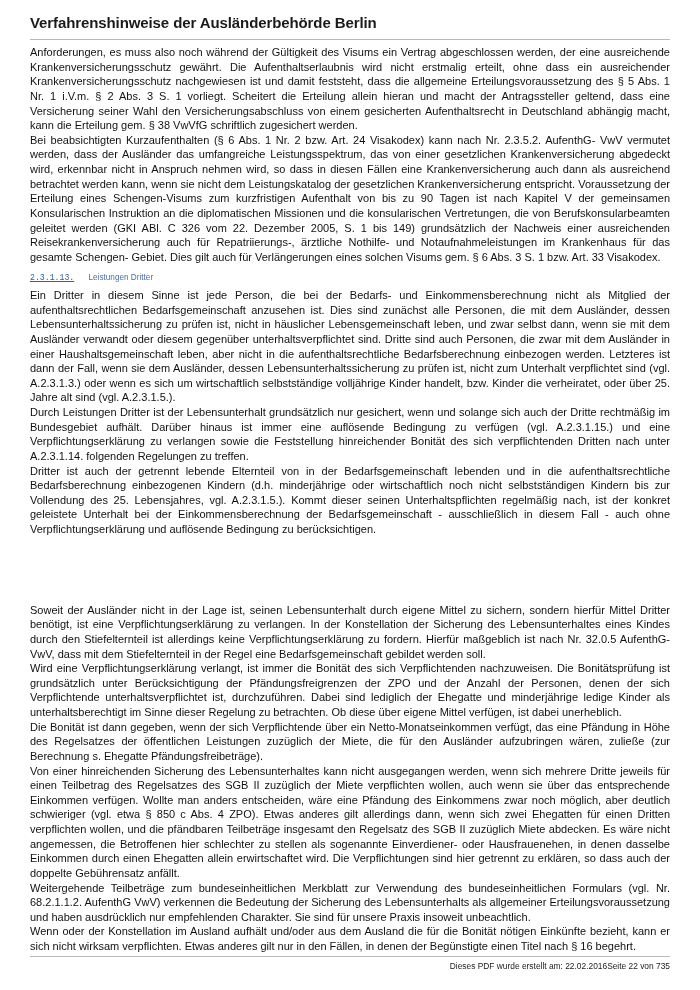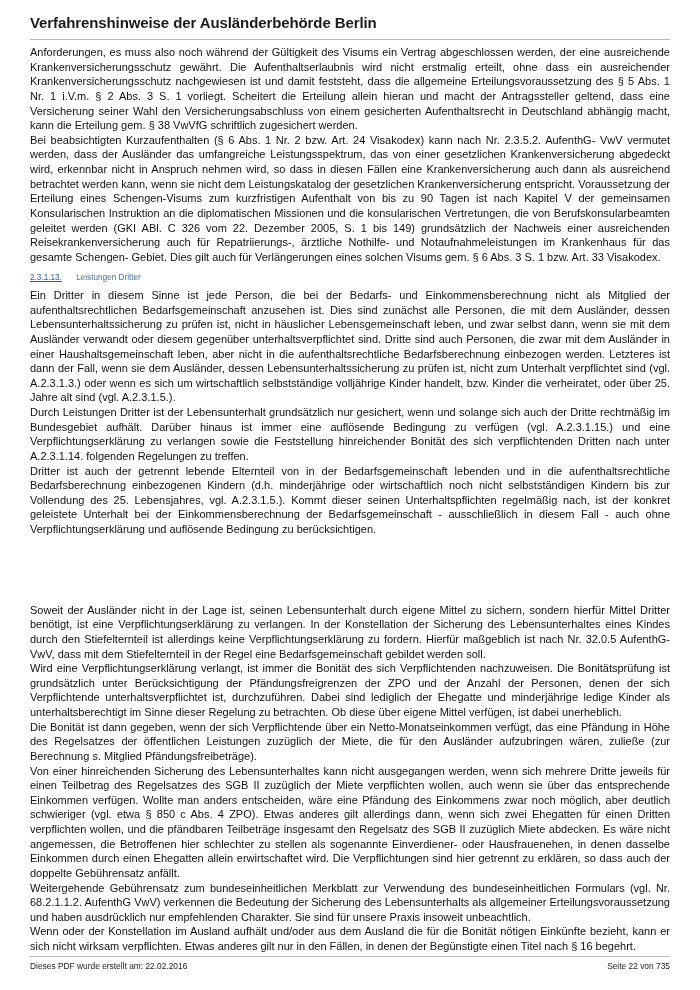--- a/index.html
+++ b/index.html
@@ -48,20 +48,21 @@
   b { font-weight: normal; }
   .section-head {
     font-size: 8.2px;
     margin: 9px 0 4px 0;
     line-height: 1.3;
   }
   .section-num {
     color: #2b5faa;
     text-decoration: underline;
     font-weight: normal;
+    font-family: Liberation Mono, monospace;
   }
   .section-label {
     color: #4b6fa8;
     padding-left: 12px;
   }
   .spacer-block {
     height: 66px;
   }
   .footer {
     position: absolute;
@@ -70,21 +71,21 @@
     bottom: 14px;
     height: 20px;
   }
   .footer-rule {
     border: none;
     border-top: 1px solid #b9b9b9;
     margin: 0 0 4px 0;
   }
   .footer-row {
     display: flex;
-    justify-content: space-between;
+    justify-content: flex-end;
     font-size: 8.4px;
     color: #222222;
   }
 </style>
 </head>
 <body>
 
 <div class="page">
 
   <h1 class="doc-title">Verfahrenshinweise der Ausländerbehörde Berlin</h1>
@@ -105,25 +106,25 @@
 
   <p class="body"><span>Dritter ist auch der </span><b>getrennt lebende Elternteil</b><span> von in der Bedarfsgemeinschaft lebenden und in die aufenthaltsrechtliche Bedarfsberechnung einbezogenen Kindern (d.h. minderjährige oder wirtschaftlich noch nicht selbstständigen Kindern bis zur Vollendung des 25. Lebensjahres, vgl. A.2.3.1.5.). Kommt dieser seinen Unterhaltspflichten regelmäßig nach, ist der konkret geleistete Unterhalt bei der Einkommensberechnung der Bedarfsgemeinschaft - ausschließlich in diesem Fall - auch ohne Verpflichtungserklärung und auflösende Bedingung zu berücksichtigen.</span></p>
 
   <div class="spacer-block"></div>
 
 
   <p class="body"><span>Soweit der Ausländer nicht in der Lage ist, seinen Lebensunterhalt durch eigene Mittel zu sichern, sondern hierfür </span><b>Mittel Dritter</b><span> benötigt, ist eine Verpflichtungserklärung zu verlangen. In der Konstellation der Sicherung des Lebensunterhaltes eines Kindes durch den </span><b>Stiefelternteil</b><span> ist allerdings keine Verpflichtungserklärung zu fordern. Hierfür maßgeblich ist nach Nr. 32.0.5 AufenthG-VwV, dass mit dem Stiefelternteil in der Regel eine Bedarfsgemeinschaft gebildet werden soll.</span></p>
 
   <p class="body"><span>Wird eine Verpflichtungserklärung verlangt, ist immer die Bonität des sich Verpflichtenden nachzuweisen. Die </span><b>Bonitätsprüfung</b><span> ist grundsätzlich unter Berücksichtigung der Pfändungsfreigrenzen der ZPO und der Anzahl der Personen, denen der sich Verpflichtende unterhaltsverpflichtet ist, durchzuführen. Dabei sind lediglich der Ehegatte und minderjährige ledige Kinder als unterhaltsberechtigt im Sinne dieser Regelung zu betrachten. Ob diese über eigene Mittel verfügen, ist dabei unerheblich.</span></p>
 
-  <p class="body"><span>Die Bonität ist dann gegeben, wenn der sich Verpflichtende über ein Netto-Monatseinkommen verfügt, das eine Pfändung in Höhe des Regelsatzes der öffentlichen Leistungen zuzüglich der Miete, die für den Ausländer aufzubringen wären, zuließe (zur Berechnung s. </span><b>Mitglied Pfändungsfreibeträge</b><span>).</span></p>
+  <p class="body"><span>Die Bonität ist dann gegeben, wenn der sich Verpflichtende über ein Netto-Monatseinkommen verfügt, das eine Pfändung in Höhe des Regelsatzes der öffentlichen Leistungen zuzüglich der Miete, die für den Ausländer aufzubringen wären, zuließe (zur Berechnung s. </span><b>Ehegatte Pfändungsfreibeträge</b><span>).</span></p>
 
   <p class="body"><span>Von einer hinreichenden Sicherung des Lebensunterhaltes kann nicht ausgegangen werden, wenn sich </span><b>mehrere Dritte jeweils für einen Teilbetrag</b><span> des Regelsatzes des SGB II zuzüglich der Miete verpflichten wollen, auch wenn sie über das entsprechende Einkommen verfügen. Wollte man anders entscheiden, wäre eine Pfändung des Einkommens zwar noch möglich, aber deutlich schwieriger (vgl. etwa § 850 c Abs. 4 ZPO). Etwas anderes gilt allerdings dann, wenn sich zwei Ehegatten für einen Dritten verpflichten wollen, und die pfändbaren Teilbeträge insgesamt den Regelsatz des SGB II zuzüglich Miete abdecken. Es wäre nicht angemessen, die Betroffenen hier schlechter zu stellen als sogenannte Einverdiener- oder Hausfrauenehen, in denen dasselbe Einkommen durch einen Ehegatten allein erwirtschaftet wird. Die Verpflichtungen sind hier getrennt zu erklären, so dass auch der doppelte Gebührensatz anfällt.</span></p>
 
-  <p class="body"><span>Weitergehende Gebührensatz zum </span><b>bundeseinheitlichen Merkblatt</b><span> zur Verwendung des bundeseinheitlichen Formulars (vgl. Nr. 68.2.1.1.2. AufenthG VwV) verkennen die Bedeutung der Sicherung des Lebensunterhalts als allgemeiner Erteilungsvoraussetzung und haben ausdrücklich nur empfehlenden Charakter. Sie sind für unsere Praxis insoweit unbeachtlich.</span></p>
+  <p class="body"><span>Weitergehende Teilbeträge zum </span><b>bundeseinheitlichen Merkblatt</b><span> zur Verwendung des bundeseinheitlichen Formulars (vgl. Nr. 68.2.1.1.2. AufenthG VwV) verkennen die Bedeutung der Sicherung des Lebensunterhalts als allgemeiner Erteilungsvoraussetzung und haben ausdrücklich nur empfehlenden Charakter. Sie sind für unsere Praxis insoweit unbeachtlich.</span></p>
 
   <p class="body"><span>Wenn oder der </span><b>Konstellation im Ausland</b><span> aufhält und/oder aus dem Ausland die für die Bonität nötigen Einkünfte bezieht, kann er sich nicht wirksam verpflichten. Etwas anderes gilt nur in den Fällen, in denen der Begünstigte einen Titel nach § 16 begehrt.</span></p>
 
 
   <div class="footer">
     <hr class="footer-rule">
     <div class="footer-row">
       <span>Dieses PDF wurde erstellt am: 22.02.2016</span>
       <span>Seite 22 von 735</span>
     </div>

